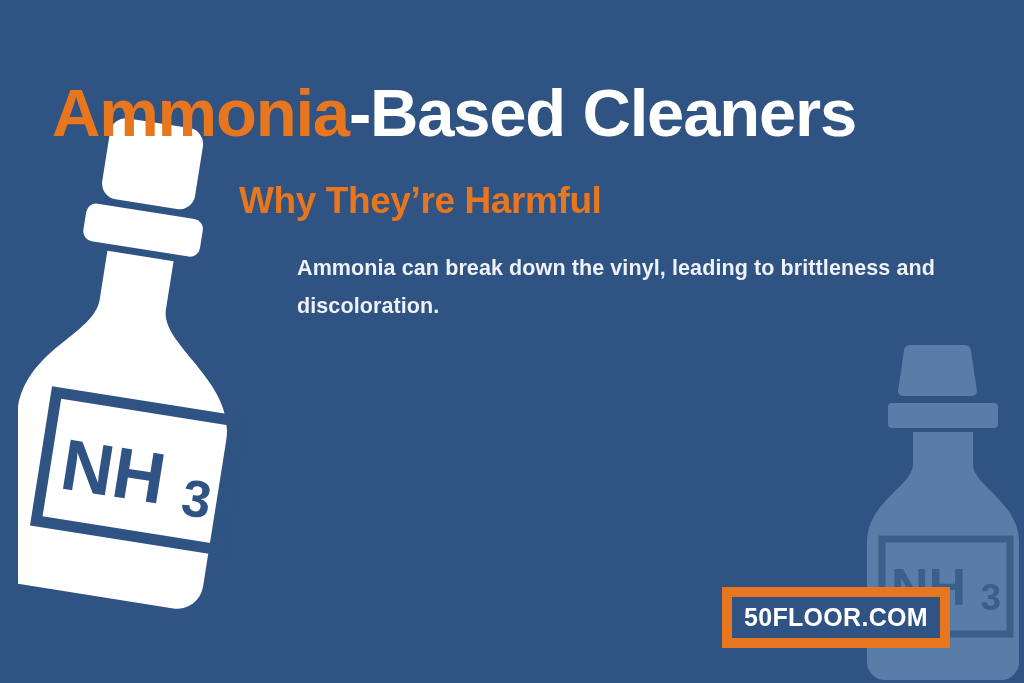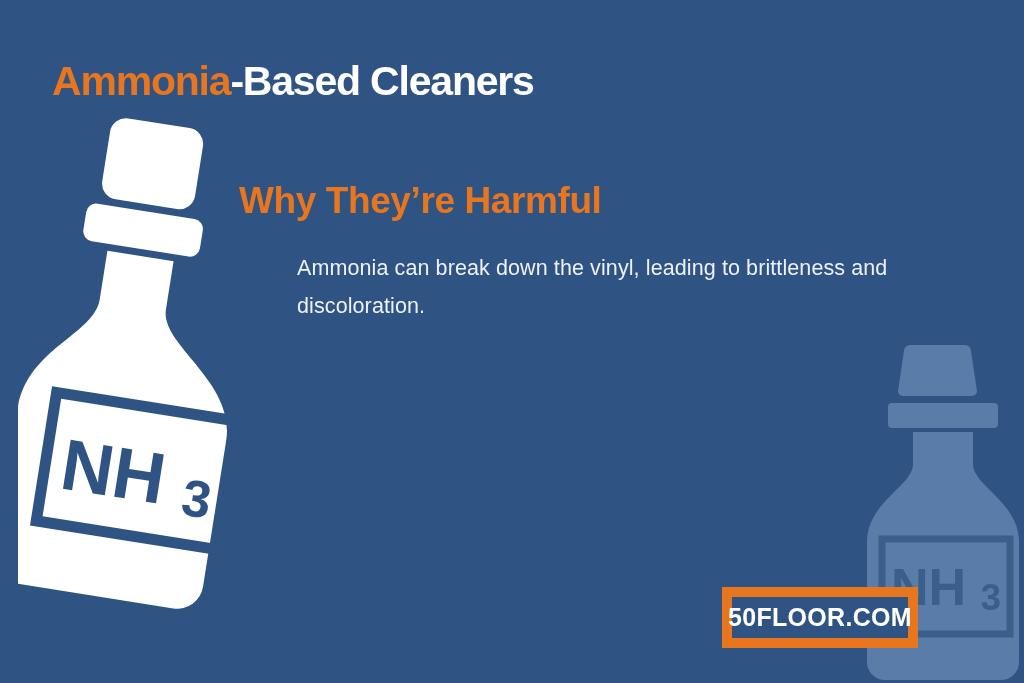--- a/index.html
+++ b/index.html
@@ -33,21 +33,21 @@
     top: 118px;
     width: 330px;
     height: 500px;
   }
 
   
   .title {
     position: absolute;
     left: 52px;
     top: 34px;
-    font-size: 41px;
+    font-size: 67px;
     font-weight: bold;
     letter-spacing: -1.2px;
     line-height: 1;
     white-space: nowrap;
   }
   .title .accent { color: #e8761f; }
   .title .plain  { color: #ffffff; }
 
   
   .heading {
@@ -62,32 +62,32 @@
   }
   #heading-harmful { left: 239px; top: 158px; }
   #heading-alternatives { left: 287px; top: 349px; }
 
   
   .body-text {
     position: absolute;
     color: #eef2f7;
     font-size: 21.5px;
     line-height: 1.78;
-    font-weight: normal;
+    font-weight: bold;
     letter-spacing: 0.1px;
   }
   #text-harmful { left: 297px; top: 227px; width: 670px; }
   #text-alternatives { left: 317px; top: 419px; width: 660px; }
 
   
   .logo-badge {
     position: absolute;
     left: 722px;
     top: 587px;
-    width: 196px;
+    width: 228px;
     height: 61px;
     box-sizing: border-box;
     border: 10px solid #e8761f;
     background: #2f5382;
     display: flex;
     align-items: center;
     justify-content: center;
   }
   .logo-badge-text {
     color: #ffffff;

